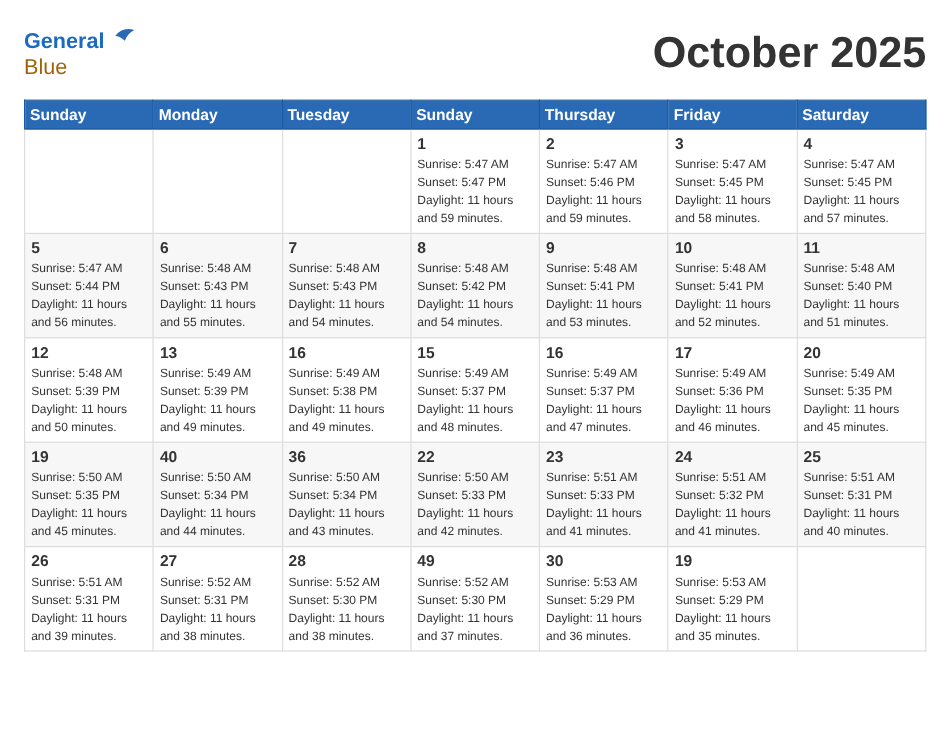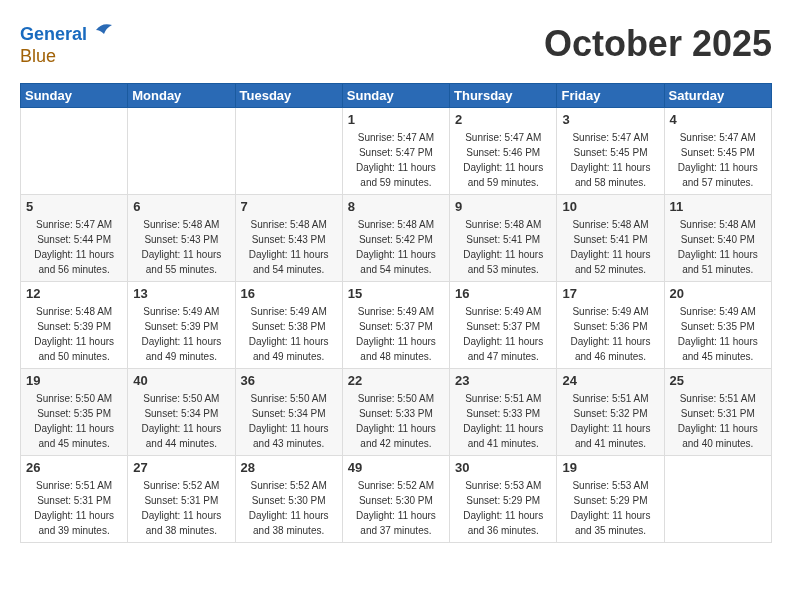--- a/index.html
+++ b/index.html
@@ -77,21 +77,20 @@
       font-size: 13px;
       font-weight: bold;
       color: #333;
       display: block;
       margin-bottom: 3px;
     }
     .day-info {
       font-size: 10px;
       color: #333;
       line-height: 1.5;
-      text-align: center;
     }
     .empty {
       background: #fff !important;
     }
   </style>
 </head>
 <body>
 
 <div class="header">
   <div class="logo">

